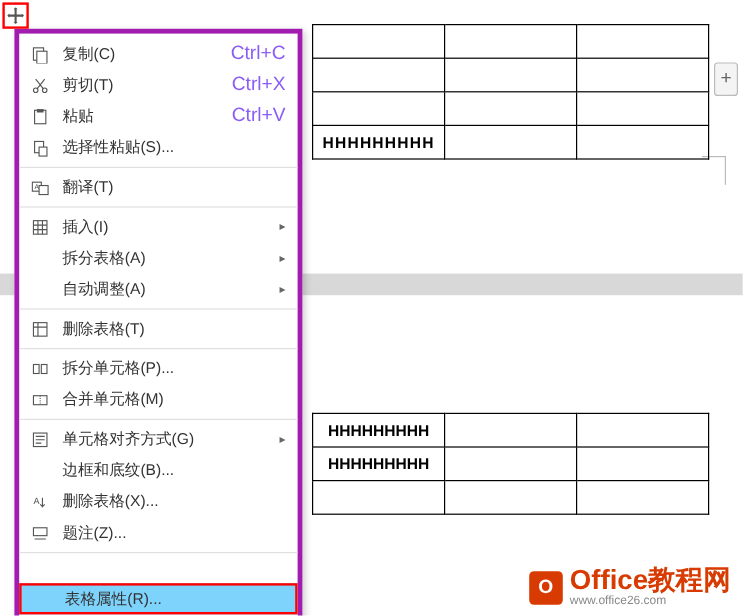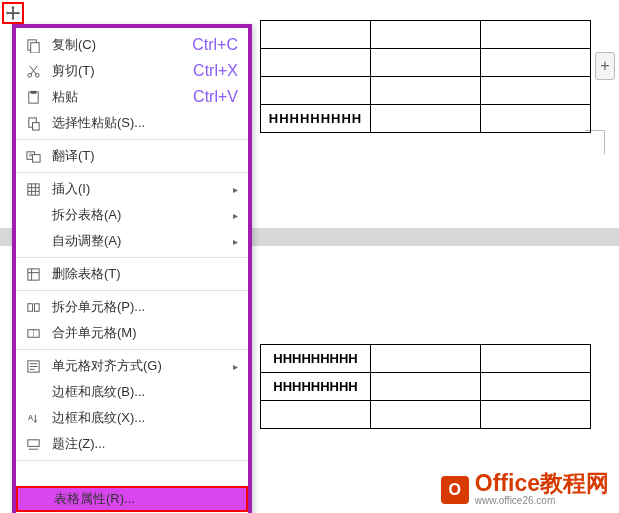--- a/index.html
+++ b/index.html
@@ -8,21 +8,21 @@
     .move-handle svg { width: 14px; height: 14px; }
     .context-menu { position: absolute; top: 24px; left: 12px; width: 240px; background: #fff; border: 4px solid #a21caf; box-shadow: 2px 2px 6px rgba(0,0,0,0.2); z-index: 15; padding: 4px 0; }
     .menu-item { display: flex; align-items: center; height: 26px; padding: 0 10px 0 8px; cursor: default; position: relative; }
     .menu-icon { width: 18px; height: 18px; display: flex; align-items: center; justify-content: center; margin-right: 10px; color: #555; }
     .menu-icon svg { width: 15px; height: 15px; }
     .menu-label { flex: 1; color: #333; }
     .menu-shortcut { color: #8b5cf6; font-size: 16px; }
     .menu-arrow { color: #666; font-size: 10px; margin-left: 8px; }
     .menu-sep { height: 1px; background: #e0e0e0; margin: 3px 0; }
     .highlighted { border: 2px solid red; }
-    .highlighted-inner { background: #d946ef; margin-top: 25px; }
+    .highlighted-inner { background: #7dd3fc; margin-top: 25px; }
     .tables-area { position: absolute; top: 20px; left: 0; right: 0; z-index: 5; }
     .tbl { border-collapse: collapse; position: absolute; }
     .tbl td { border: 1px solid #000; height: 28px; min-width: 100px; text-align: center; font-family: Arial; font-weight: bold; letter-spacing: 1px; }
     .tbl1 { top: 0; left: 260px; }
     .tbl1 td { min-width: 110px; }
     .add-col-btn { position: absolute; right: 4px; top: 52px; width: 20px; height: 28px; border: 1px solid #bbb; border-radius: 3px; background: #f4f4f4; display: flex; align-items: center; justify-content: center; font-size: 16px; color: #666; z-index: 10; }
     .grey-bar { position: absolute; top: 228px; left: 0; right: 0; height: 18px; background: #d8d8d8; z-index: 3; }
     .tbl2 { position: absolute; top: 344px; left: 260px; border-collapse: collapse; z-index: 4; }
     .tbl2 td { border: 1px solid #000; height: 28px; min-width: 110px; text-align: center; font-family: Arial; font-weight: bold; }
     .small-col { position: absolute; top: 454px; left: 26px; border-collapse: collapse; z-index: 4; }
@@ -161,21 +161,21 @@
     <span class="menu-icon"></span>
     <span class="menu-label">边框和底纹(B)...</span>
   </div>
   <div class="menu-item">
     <span class="menu-icon">
         <svg viewBox="0 0 16 16">
           <text x="2" y="10" font-size="8" fill="#555">A</text>
           <path d="M10 4v8l2-2M10 12l-2-2" stroke="#555" fill="none"></path>
         </svg>
       </span>
-    <span class="menu-label">边框和底纹(X)...</span>
+    <span class="menu-label">删除表格(X)...</span>
   </div>
   <div class="menu-item">
     <span class="menu-icon">
         <svg viewBox="0 0 16 16">
           <rect x="2" y="3" width="12" height="7" fill="none" stroke="#555"></rect>
           <path d="M3 13h10" stroke="#555"></path>
         </svg>
       </span>
     <span class="menu-label">题注(Z)...</span>
   </div>

